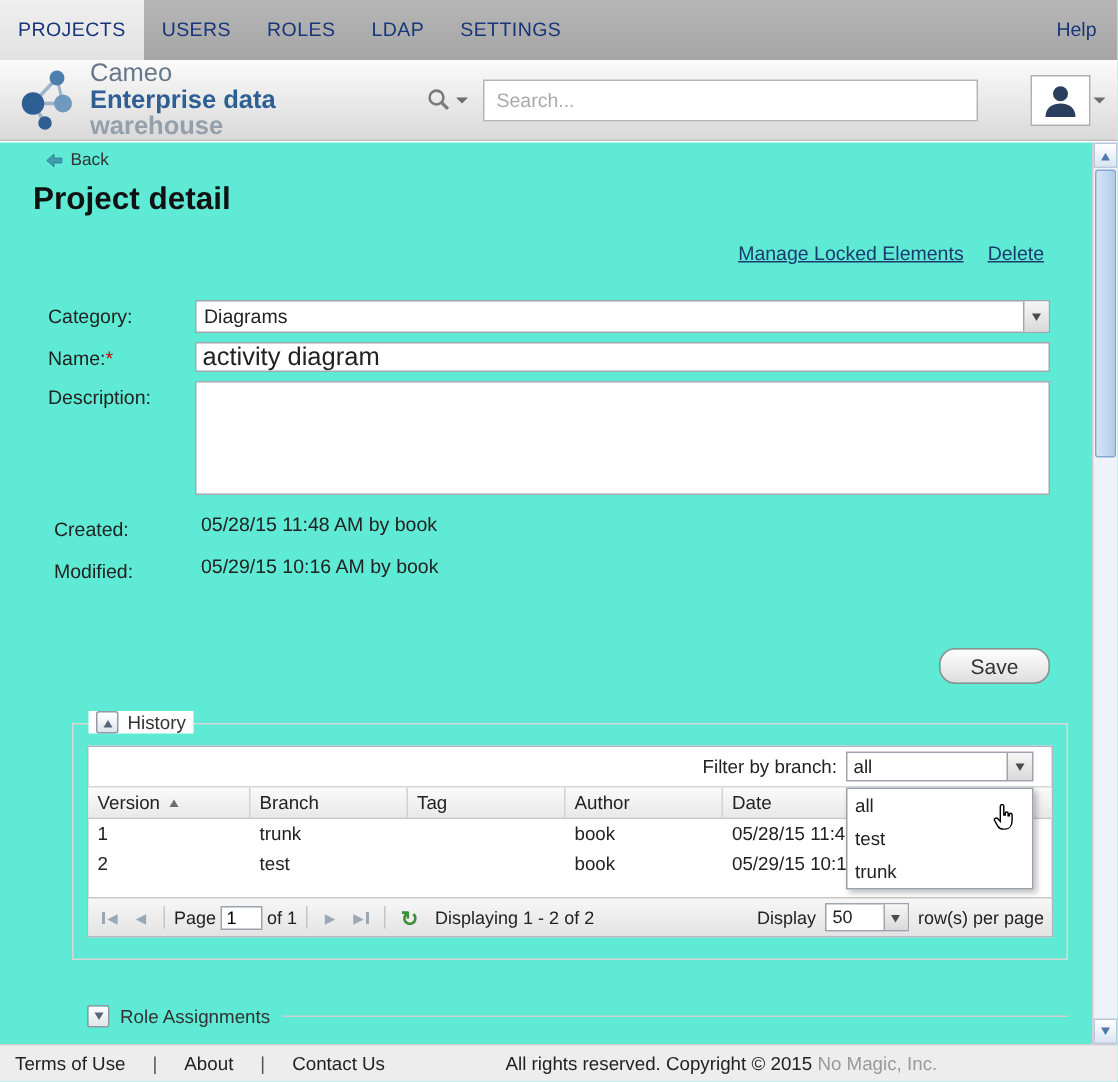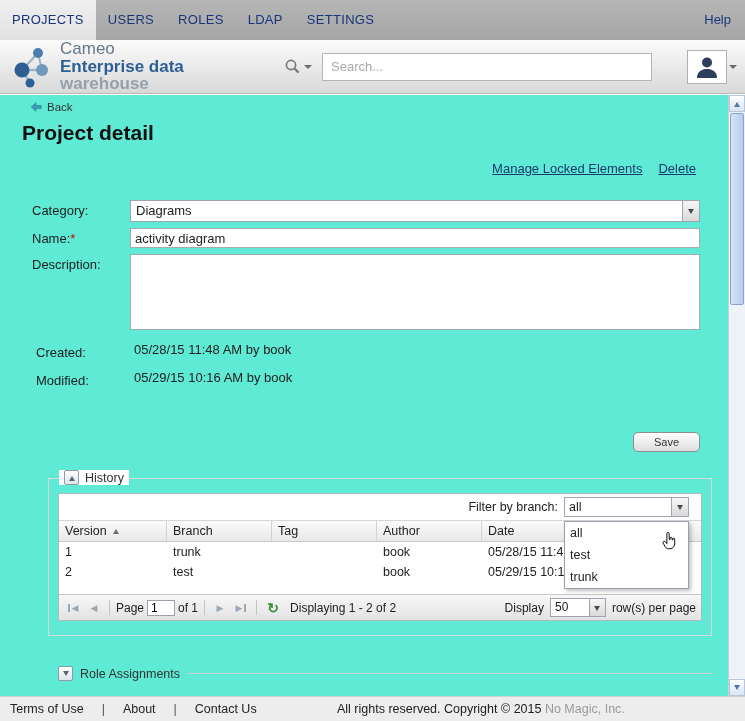--- a/index.html
+++ b/index.html
@@ -57,31 +57,31 @@
   .req { color:#cc0000; }
   .sel { position:relative; width:570px; height:22px; border:1px solid #9da6b0; background:#fff; cursor:pointer; }
   .sel-text { position:absolute; left:5px; top:1px; line-height:18px; font-size:13px; }
   .sel-btn {
     position:absolute; right:0; top:0; bottom:0; width:17px; border-left:1px solid #9da6b0;
     background:linear-gradient(#f6f6f6,#d9d9d9); display:flex; align-items:center; justify-content:center;
   }
   .tri-down { width:0; height:0; border:3.5px solid transparent; border-top:5px solid #4a4a4a; margin-top:4px; }
   .txt-input {
     width:570px; height:20px; border:1px solid #a3aab2; font-family:"Liberation Sans", sans-serif;
-    font-size:13px; padding:1px 4px; color:#222;
+    font-size:17px; padding:1px 4px; color:#222;
   }
   .desc-area {
     width:570px; height:76px; border:1px solid #a3aab2; resize:none;
     font-family:"Liberation Sans", sans-serif; font-size:13px;
   }
   .static-row { margin-bottom:10px; }
   .save-row { text-align:right; margin:44px 28px 0 0; }
   .btn {
-    font-family:"Liberation Sans", sans-serif; font-size:11px; color:#333;
-    border:1px solid #8d8d8d; border-radius:5px; background:linear-gradient(#fefefe,#dedede);
+    font-family:"Liberation Sans", sans-serif; font-size:14px; color:#333;
+    border:1px solid #8d8d8d; border-radius:11px; background:linear-gradient(#fefefe,#dedede);
     padding:3px 20px; cursor:pointer;margin-left:20px;
   }
 
   
   .fieldset {
     position:relative; margin:26px 16px 0 48px; border:1px solid #d8d8d8; padding:14px 9px;
   }
   .legend {
     position:absolute; top:-9px; left:10px; background:#fff; padding:0 5px;
     display:flex; align-items:center; gap:6px; font-size:12.5px; color:#333;

